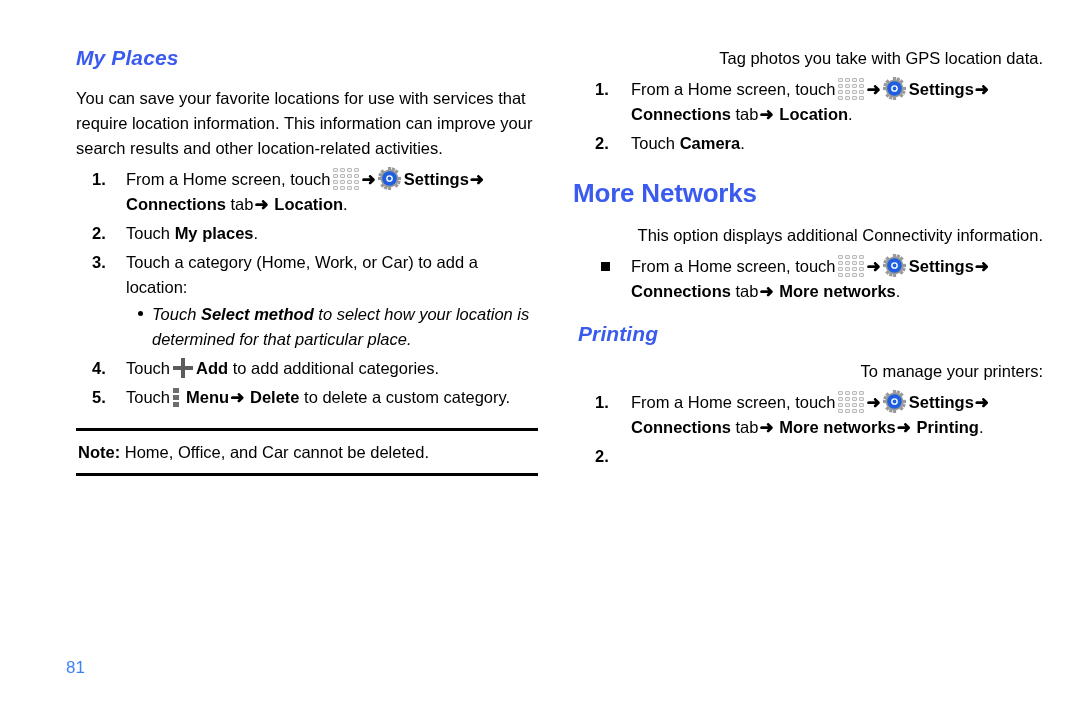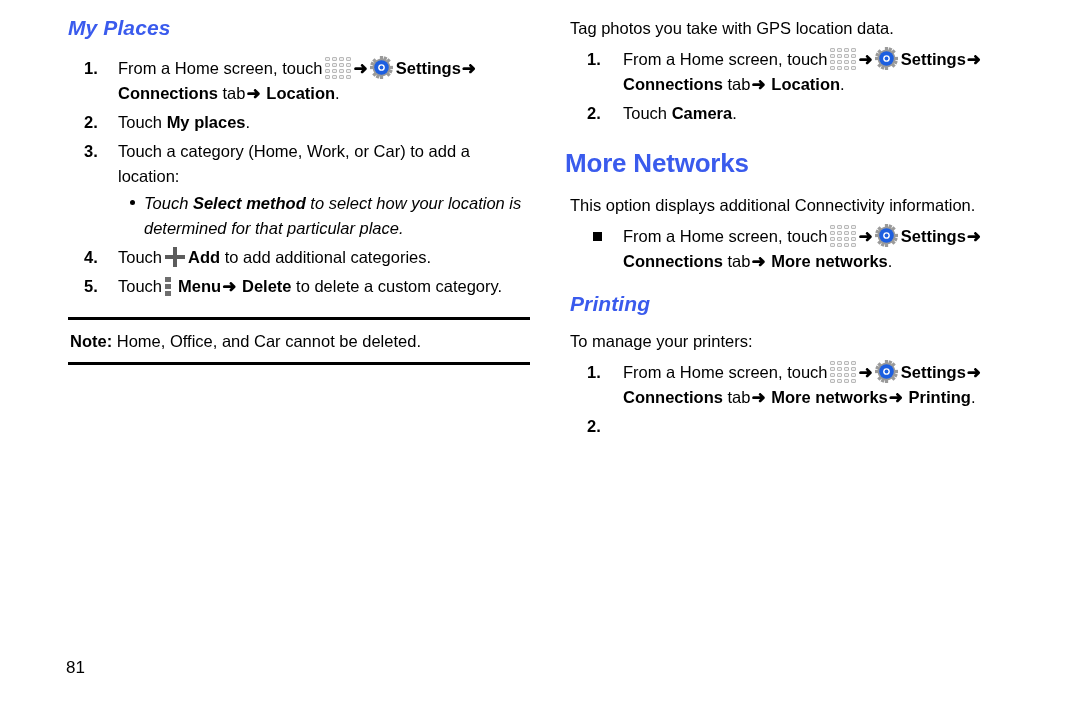--- a/index.html
+++ b/index.html
@@ -19,21 +19,22 @@
   .page {
     position: relative;
     width: 1080px;
     height: 720px;
     box-sizing: border-box;
   }
 
   .columns {
     display: flex;
     flex-direction: row;
-    padding-top: 16px;
+    padding-top: 46px;
+    margin-left: 8px;
   }
 
   .col {
     width: 470px;
     box-sizing: border-box;
   }
   .col-left  { margin-left: 60px; }
   .col-right { margin-left: 35px; }
 
   
@@ -55,21 +56,21 @@
   }
   h2.h-italic.tight { margin-bottom: 13px; }
 
   
   p.body {
     font-size: 16.5px;
     line-height: 25px;
     margin: 0 0 6px 8px;
     color: #000;
   }
-  p.body.r { margin-left: 5px; }
+  p.body.r { margin-left: 5px; text-align: right; }
 
   
   ol.steps {
     list-style: none;
     margin: 0;
     padding: 0;
   }
   ol.steps > li {
     position: relative;
     padding-left: 58px;
@@ -219,33 +220,34 @@
     font-size: 16.5px;
     line-height: 24px;
   }
 
   
   .page-number {
     position: absolute;
     left: 66px;
     bottom: 42px;
     font-size: 17px;
-    color: #000000;
+    color: #3b82f6;
   }
 </style>
 </head>
 <body>
 
 <div class="page">
   <div class="columns">
 
     <div class="col col-left">
 
       <h2 class="h-italic">My Places</h2>
 
+      <p class="body">You can save your favorite locations for use with services that require location information. This information can improve your search results and other location-related activities.</p>
 
       <ol class="steps">
 
         <li>
           <span class="num">1.</span><span>From a Home screen, touch</span><span class="apps-icon"><i style="left:0px;top:0px"></i><i style="left:7px;top:0px"></i><i style="left:14px;top:0px"></i><i style="left:21px;top:0px"></i><i style="left:0px;top:6px"></i><i style="left:7px;top:6px"></i><i style="left:14px;top:6px"></i><i style="left:21px;top:6px"></i><i style="left:0px;top:12px"></i><i style="left:7px;top:12px"></i><i style="left:14px;top:12px"></i><i style="left:21px;top:12px"></i><i style="left:0px;top:18px"></i><i style="left:7px;top:18px"></i><i style="left:14px;top:18px"></i><i style="left:21px;top:18px"></i></span><span class="arrow">➜</span><span class="gear-icon"><svg viewBox="0 0 24 24" width="23" height="23">
                 <g fill="#9a9a9a">
                   <rect x="10.3" y="0" width="3.4" height="24"></rect>
                   <rect x="0" y="10.3" width="24" height="3.4"></rect>
                   <rect x="10.3" y="0" width="3.4" height="24" transform="rotate(45 12 12)"></rect>
                   <rect x="0" y="10.3" width="24" height="3.4" transform="rotate(45 12 12)"></rect>

